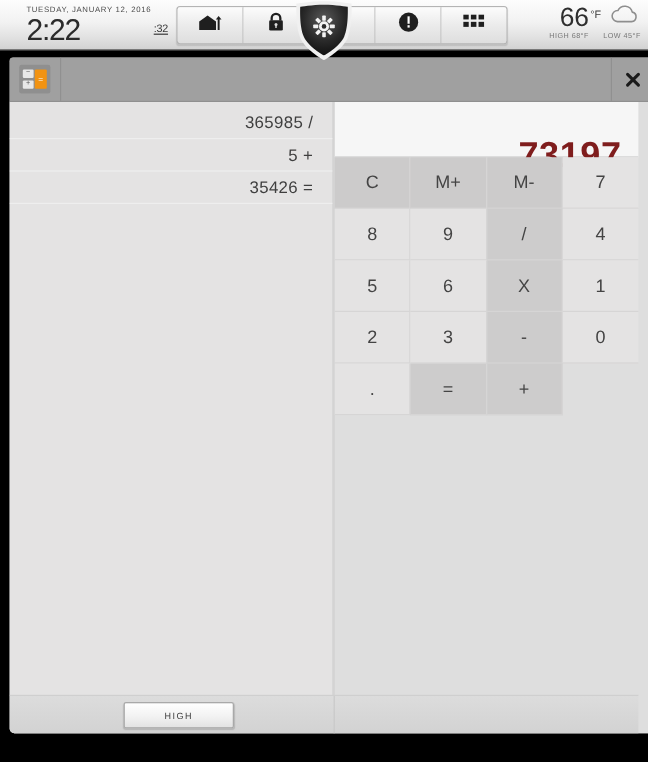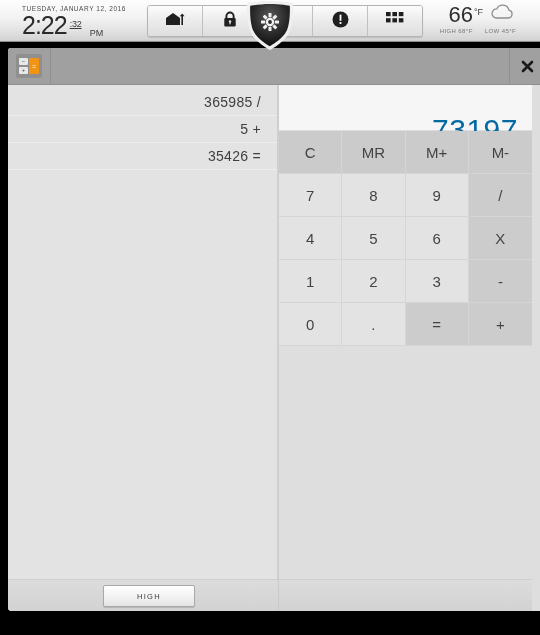--- a/index.html
+++ b/index.html
@@ -6,39 +6,39 @@
   body{width:540px;height:635px;overflow:hidden;
        font-family:"Liberation Sans",sans-serif;-webkit-font-smoothing:antialiased;}
 
   
   .topbar{position:absolute;left:0;top:0;width:540px;height:41px;
           background:linear-gradient(to bottom,#fdfdfd 0%,#f2f2f2 45%,#e2e2e2 75%,#d2d2d2 100%);
           border-bottom:1px solid #8d8d8d;}
   .clock{position:absolute;left:22px;top:5px;width:140px;}
   .clock-date{font-size:6.5px;letter-spacing:.55px;color:#4c4c4c;
               font-family:"Liberation Sans",sans-serif;white-space:nowrap;}
-  .clock-row{display:flex;align-items:flex-end;margin-top:1px;}
+  .clock-row{display:flex;align-items:flex-end;margin-top:1px;justify-content:space-between;}
   .clock-time{font-size:25px;line-height:25px;color:#2b2b2b;font-weight:300;letter-spacing:-1px;}
   .clock-sub{margin-left:3px;margin-bottom:1px;line-height:8px;}
   .clock-sec{font-size:9px;color:#3a3a3a;display:block;letter-spacing:-.2px;text-decoration:underline;}
   .clock-ampm{font-size:9px;color:#3a3a3a;display:block;margin-top:1px;letter-spacing:.2px;margin-left:20px;}
 
   .navgroup{position:absolute;left:147px;top:5px;height:30px;display:flex;
             border:1px solid #b4b4b4;border-radius:3px;overflow:hidden;
             box-shadow:0 1px 1px rgba(0,0,0,.12);}
   .navbtn{width:54px;height:30px;display:flex;align-items:center;justify-content:center;
           background:linear-gradient(to bottom,#fcfcfc,#ebebeb 50%,#dedede);
           border-right:1px solid #c0c0c0;}
   .navbtn:last-child{border-right:none;}
   .navbtn.spacer{background:linear-gradient(to bottom,#fcfcfc,#ebebeb 50%,#dedede);}
 
   .shield{position:absolute;left:241px;top:0px;width:58px;height:52px;z-index:6;}
   .shield svg{display:block;}
 
-  .weather{position:absolute;right:24px;top:4px;text-align:right;width:120px;}
+  .weather{position:absolute;right:6px;top:4px;text-align:right;width:120px;}
   .weather-main{display:flex;align-items:center;justify-content:flex-end;}
   .weather-temp{font-size:22px;color:#2e2e2e;font-weight:300;line-height:22px;}
   .weather-unit{font-size:9px;color:#3a3a3a;margin-left:1px;margin-top:-7px;}
   .weather-icon{margin-left:7px;margin-top:-2px;}
   .weather-hl{font-size:6px;color:#777;letter-spacing:.4px;margin-top:2px;
               display:flex;justify-content:flex-end;gap:12px;}
 
   
   .window{position:absolute;left:8px;top:48px;width:536px;height:563px;
           background:#dedede;border-radius:3px 3px 4px 4px;
@@ -80,21 +80,21 @@
             border:1px solid #a9a9a9;border-radius:2px;
             font-size:7.5px;letter-spacing:1.3px;color:#3c3c3c;
             display:flex;align-items:center;justify-content:center;
             box-shadow:0 1px 1px rgba(0,0,0,.15);}
 
   
   .calc{position:absolute;left:271px;top:0;width:253px;height:495px;background:#dedede;}
   .display{height:46px;background:#f6f6f6;display:flex;align-items:center;
            justify-content:flex-end;padding-right:14px;box-sizing:border-box;
            border-bottom:1px solid #dcdcdc;}
-  .display-val{font-size:30px;color:#0369a1;font-weight:400;letter-spacing:.5px;margin-top:44px;}
+  .display-val{font-size:30px;color:#7f1d1d;font-weight:700;letter-spacing:.5px;margin-top:44px;}
   .keypad{display:grid;grid-template-columns:repeat(4,1fr);grid-auto-rows:43px;}
   .key{display:flex;align-items:center;justify-content:center;
        font-size:15px;color:#444;font-weight:300;
        background:#e4e3e3;border-right:1px solid #d6d5d5;border-bottom:1px solid #d6d5d5;}
   .key.mem{background:#cccbcb;}
   .key.op{background:#cdcccc;}
   .key.eq{background:#cdcccc;}
   .key:nth-child(4n){border-right:none;}
 </style>
 </head>
@@ -232,21 +232,20 @@
       <div class="hrow">35426 =</div>
     </div>
     <div class="vdiv"></div>
 
     <div class="calc">
       <div class="display">
         <span class="display-val">73197</span>
       </div>
       <div class="keypad">
         <div class="key mem">C</div>
-        <div class="key mem">MR</div>
         <div class="key mem">M+</div>
         <div class="key mem">M-</div>
         <div class="key">7</div>
         <div class="key">8</div>
         <div class="key">9</div>
         <div class="key op">/</div>
         <div class="key">4</div>
         <div class="key">5</div>
         <div class="key">6</div>
         <div class="key op">X</div>

